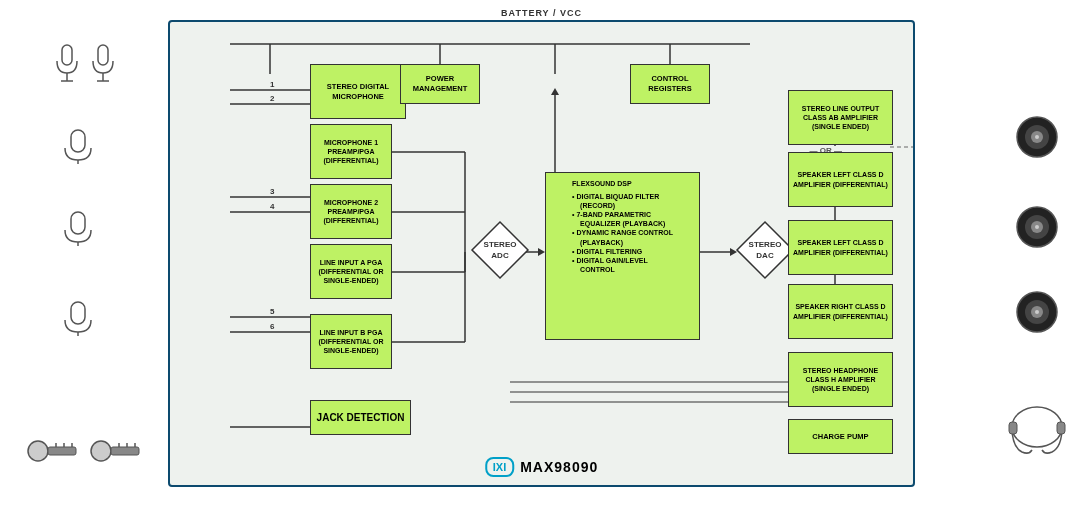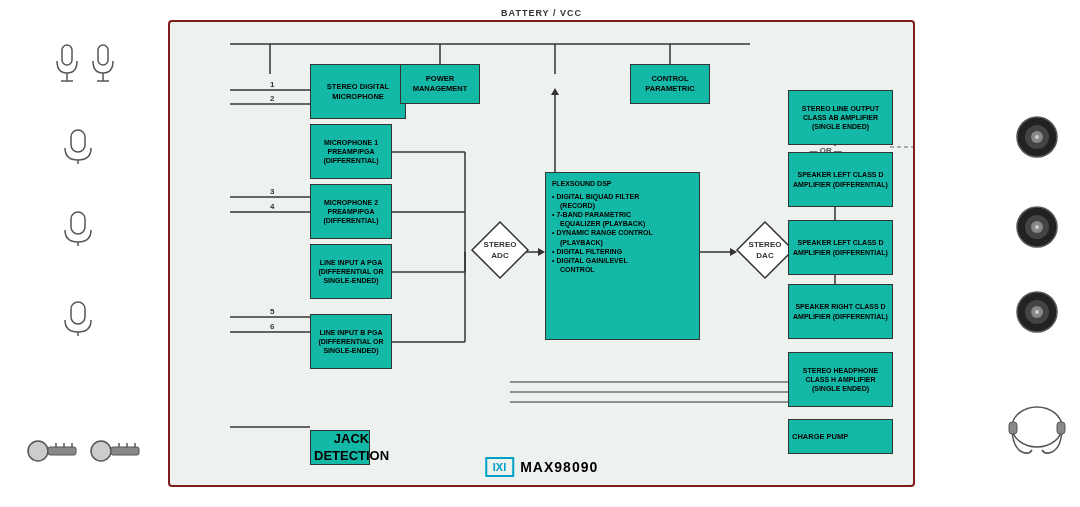--- a/index.html
+++ b/index.html
@@ -10,24 +10,24 @@
       font-family: Arial, sans-serif;
       font-size: 9px;
       overflow: hidden;
       position: relative;
     }
 
     
     .block {
       position: absolute;
       border: 1.5px solid #333;
-      background: #14b8a6;
+      background: #bef264;
       display: flex;
       align-items: center;
-      justify-content: flex-start;
+      justify-content: center;
       text-align: center;
       font-size: 8px;
       font-weight: bold;
       line-height: 1.3;
       padding: 3px;
     }
 
     
     svg.lines {
       position: absolute;
@@ -138,21 +138,21 @@
 
       <path d="M5 25 Q5 45 15 50 Q22 53 25 48" fill="none" stroke="#555" stroke-width="1.5"></path>
       <path d="M55 25 Q55 45 45 50 Q38 53 35 48" fill="none" stroke="#555" stroke-width="1.5"></path>
 
       <rect x="2" y="20" width="8" height="12" rx="3" fill="#888" stroke="#555" stroke-width="1"></rect>
       <rect x="50" y="20" width="8" height="12" rx="3" fill="#888" stroke="#555" stroke-width="1"></rect>
     </svg>
   </div>
 </div>
 
-<div style="position:absolute;top:20px;left:168px;right:165px;bottom:20px;border:2px solid #7f1d1d;border-radius:4px;background:#eef2ee;">
+<div style="position:absolute;top:20px;left:168px;right:165px;bottom:20px;border:2px solid #0c4a6e;border-radius:4px;background:#eef2ee;">
 
   <div style="position:absolute;top:-14px;left:50%;transform:translateX(-50%);background:#fff;padding:0 6px;font-size:9px;font-weight:bold;letter-spacing:1px;color:#333;white-space:nowrap;">BATTERY / VCC</div>
 
   <svg class="lines">
 
     <line x1="60" y1="22" x2="580" y2="22" stroke="#333" stroke-width="1.5"></line>
 
     <line x1="100" y1="22" x2="100" y2="52" stroke="#333" stroke-width="1.5"></line>
     <line x1="270" y1="22" x2="270" y2="52" stroke="#333" stroke-width="1.5"></line>
     <line x1="385" y1="22" x2="385" y2="52" stroke="#333" stroke-width="1.5"></line>
@@ -237,21 +237,21 @@
   </div>
 
   <div class="block" style="left:230px;top:42px;width:80px;height:40px;font-size:7.5px;">
     <span>POWER
 MANAGEMENT</span>
   </div>
 
 
   <div class="block" style="left:460px;top:42px;width:80px;height:40px;font-size:7.5px;">
     <span>CONTROL
-PARAMETRIC</span>
+REGISTERS</span>
   </div>
 
   <div class="block" style="left:140px;top:102px;width:82px;height:55px;font-size:7px;">
     <span>MICROPHONE 1
 PREAMP/PGA
 (DIFFERENTIAL)</span>
   </div>
 
   <div class="block" style="left:140px;top:162px;width:82px;height:55px;font-size:7px;">
     <span>MICROPHONE 2
@@ -264,21 +264,21 @@
 (DIFFERENTIAL OR
 SINGLE-ENDED)</span>
   </div>
 
   <div class="block" style="left:140px;top:292px;width:82px;height:55px;font-size:7px;">
     <span>LINE INPUT B PGA
 (DIFFERENTIAL OR
 SINGLE-ENDED)</span>
   </div>
 
-  <div class="block" style="left:140px;top:378px;width:60px;height:35px;font-size:13px;margin-top:30px;">
+  <div class="block" style="left:140px;top:378px;width:101px;height:35px;font-size:10px;">
     <span>JACK DETECTION</span>
   </div>
 
   <div style="position:absolute;left:300px;top:198px;width:60px;height:60px;display:flex;align-items:center;justify-content:center;">
     <svg width="60" height="60" viewBox="0 0 60 60">
       <polygon points="30,2 58,30 30,58 2,30" fill="white" stroke="#333" stroke-width="1.5"></polygon>
       <text x="30" y="27" text-anchor="middle" font-size="8" font-weight="bold" fill="#333">STEREO</text>
       <text x="30" y="38" text-anchor="middle" font-size="8" font-weight="bold" fill="#333">ADC</text>
     </svg>
   </div>
@@ -338,19 +338,19 @@
     <span>STEREO HEADPHONE
 CLASS H AMPLIFIER
 (SINGLE ENDED)</span>
   </div>
 
   <div class="block" style="right:20px;top:397px;width:105px;height:35px;font-size:7.5px;">
     <span>CHARGE PUMP</span>
   </div>
 
   <div style="position:absolute;bottom:8px;left:50%;transform:translateX(-50%);display:flex;align-items:center;gap:6px;white-space:nowrap;">
-    <div style="border:2px solid #00a0c8;border-radius:1px;padding:2px 6px;display:flex;align-items:center;justify-content:center;">
+    <div style="border:2px solid #00a0c8;border-radius:8px;padding:2px 6px;display:flex;align-items:center;justify-content:center;">
       <span style="color:#00a0c8;font-weight:bold;font-size:11px;">IXI</span>
     </div>
     <span style="font-size:14px;font-weight:bold;color:#000000;letter-spacing:1px;">MAX98090</span>
   </div>
 
 </div>
 
 </body></html>

